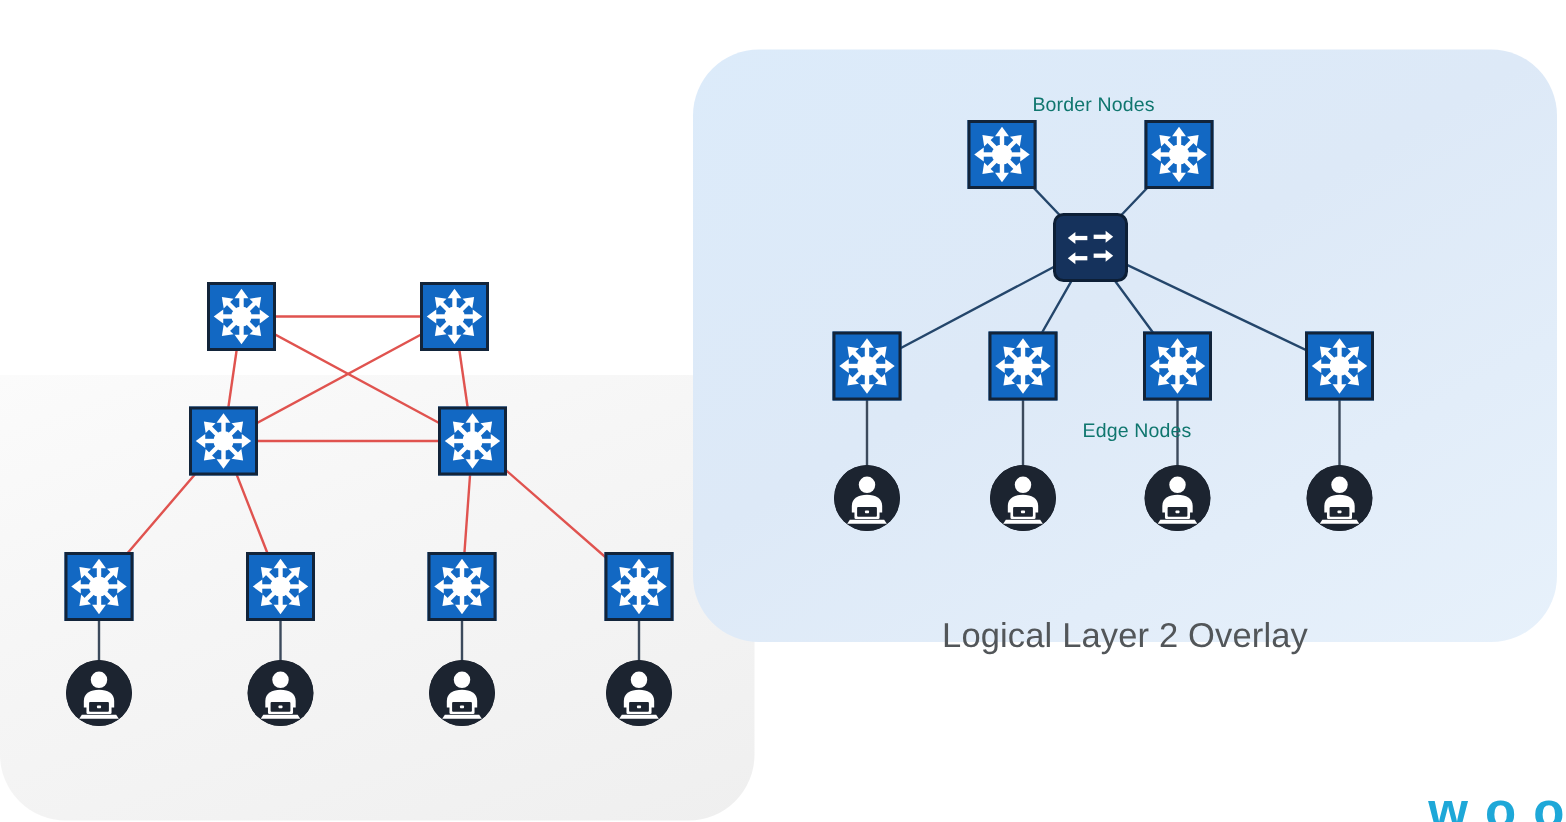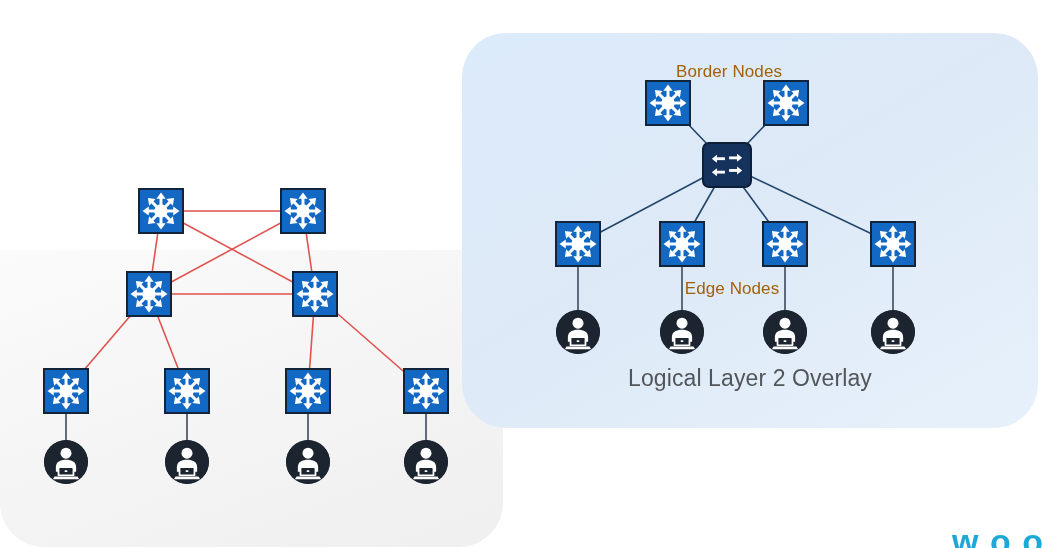--- a/index.html
+++ b/index.html
@@ -95,31 +95,32 @@
   .caption {
     position: absolute;
     transform: translateX(-50%);
     white-space: nowrap;
     color: #525659;
     font-weight: 400;
   }
   .caption-title {
     font-size: 23px;
     letter-spacing: 0.1px;
+    margin-top: 45px;
   }
   .caption-small {
-    font-size: 17px;
-    color: #a16207;
+    font-size: 13px;
+    color: #0f766e;
     letter-spacing: 0.1px;
   }
 
   #caption-physical { left: 250px; top: 502px; }
   #caption-logical  { left: 750px; top: 365px; }
   #label-border     { left: 729px; top: 62px; }
-  #label-edge       { left: 732px; top: 279px; text-align: right; }
+  #label-edge       { left: 758px; top: 279px; text-align: right; }
 
   
   #watermark {
     position: absolute;
     left: 952px;
     top: 524px;
     width: 92px;
     height: 24px;
     overflow: hidden;
     text-align: right;

